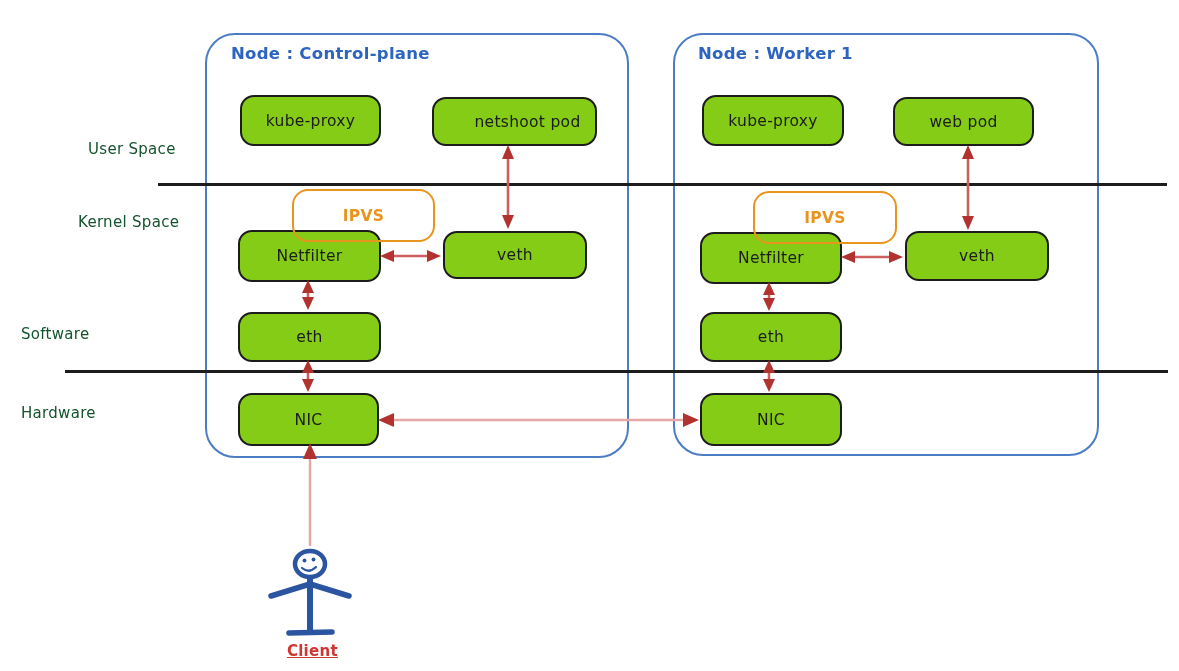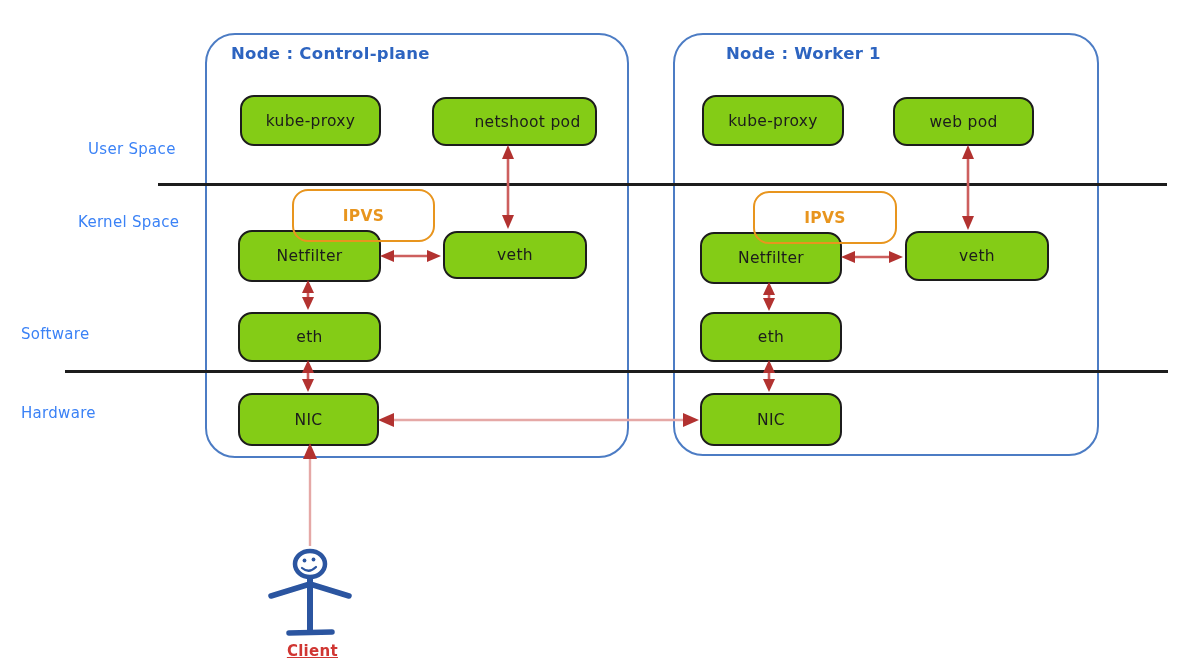--- a/index.html
+++ b/index.html
@@ -9,21 +9,21 @@
   }
   
   .node-rect{
     position:absolute;border:2px solid #4c7cc4;border-radius:30px;background:transparent;z-index:1;
   }
   .node-title{
     position:absolute;color:#2d64c0;font-size:16.5px;font-weight:600;letter-spacing:.3px;z-index:2;white-space:nowrap;
   }
   
   .layer-line{position:absolute;height:3px;background:#1d1d1d;z-index:2;}
-  .layer-label{position:absolute;font-size:15px;color:#3b82f6;white-space:nowrap;z-index:2;letter-spacing:.3px;}
+  .layer-label{position:absolute;font-size:15px;color:#14532d;white-space:nowrap;z-index:2;letter-spacing:.3px;}
   
   .box{
     position:absolute;border:2.5px solid #1c1c1c;border-radius:14px;background:#84cc16;
     display:flex;align-items:center;justify-content:center;font-size:15.5px;z-index:3;letter-spacing:.3px;
   }
   .box.ipvs{
     border-color:#e8951e;color:#e8951e;background:transparent;z-index:4;font-weight:600;border-radius:16px;
   }
   
   #overlay{position:absolute;left:0;top:0;z-index:6;pointer-events:none;}
@@ -33,21 +33,21 @@
 </style>
 </head>
 <body>
 
 <div id="canvas">
 
   <div class="node-rect" style="left:205px;top:33px;width:420px;height:421px;"></div>
   <div class="node-rect" style="left:673px;top:33px;width:422px;height:419px;"></div>
 
   <div class="node-title" style="left:231px;top:44px;">Node : Control-plane</div>
-  <div class="node-title" style="left:726px;top:44px;">Node : Worker 1</div>
+  <div class="node-title" style="left:698px;top:44px;">Node : Worker 1</div>
 
   <div class="layer-line" style="left:158px;top:183px;width:1009px;"></div>
   <div class="layer-line" style="left:65px;top:370px;width:1103px;"></div>
 
   <div class="layer-label" style="left:88px;top:140px;">User Space</div>
   <div class="layer-label" style="left:78px;top:213px;">Kernel Space</div>
   <div class="layer-label" style="left:21px;top:325px;">Software</div>
   <div class="layer-label" style="left:21px;top:404px;">Hardware</div>
 
   <div class="box" style="left:240px;top:95px;width:137px;height:47px;">kube-proxy</div>

